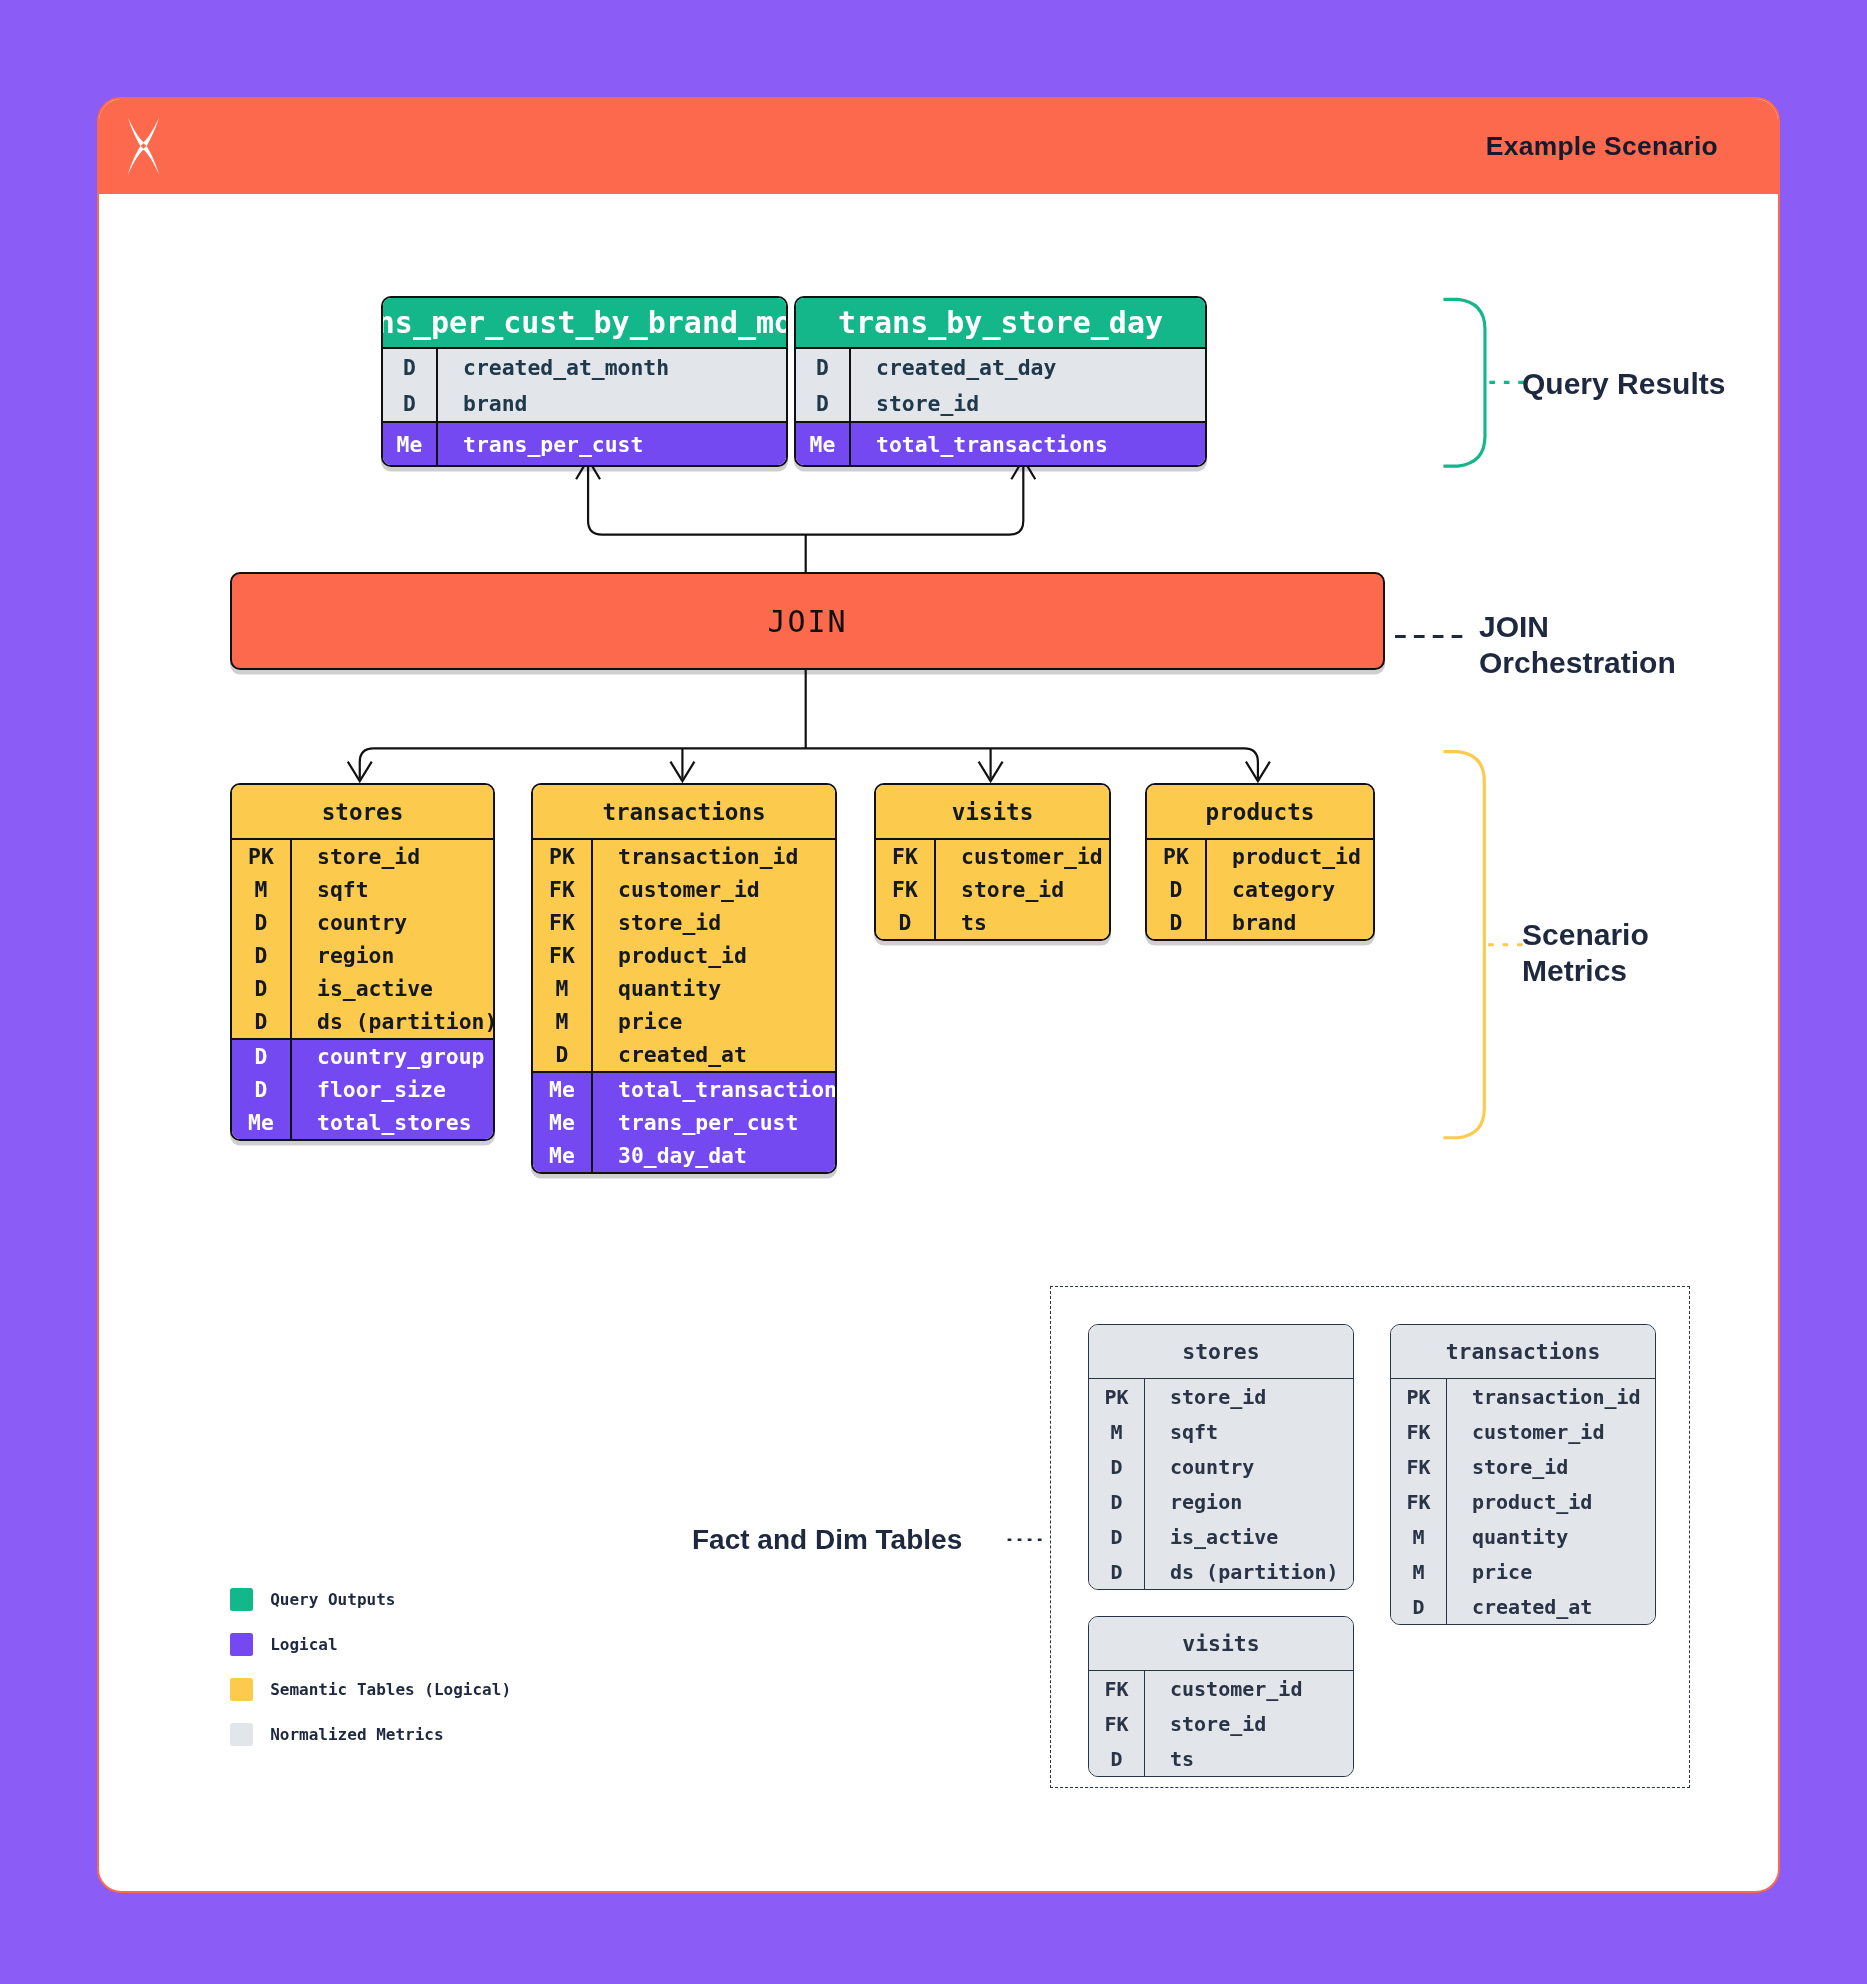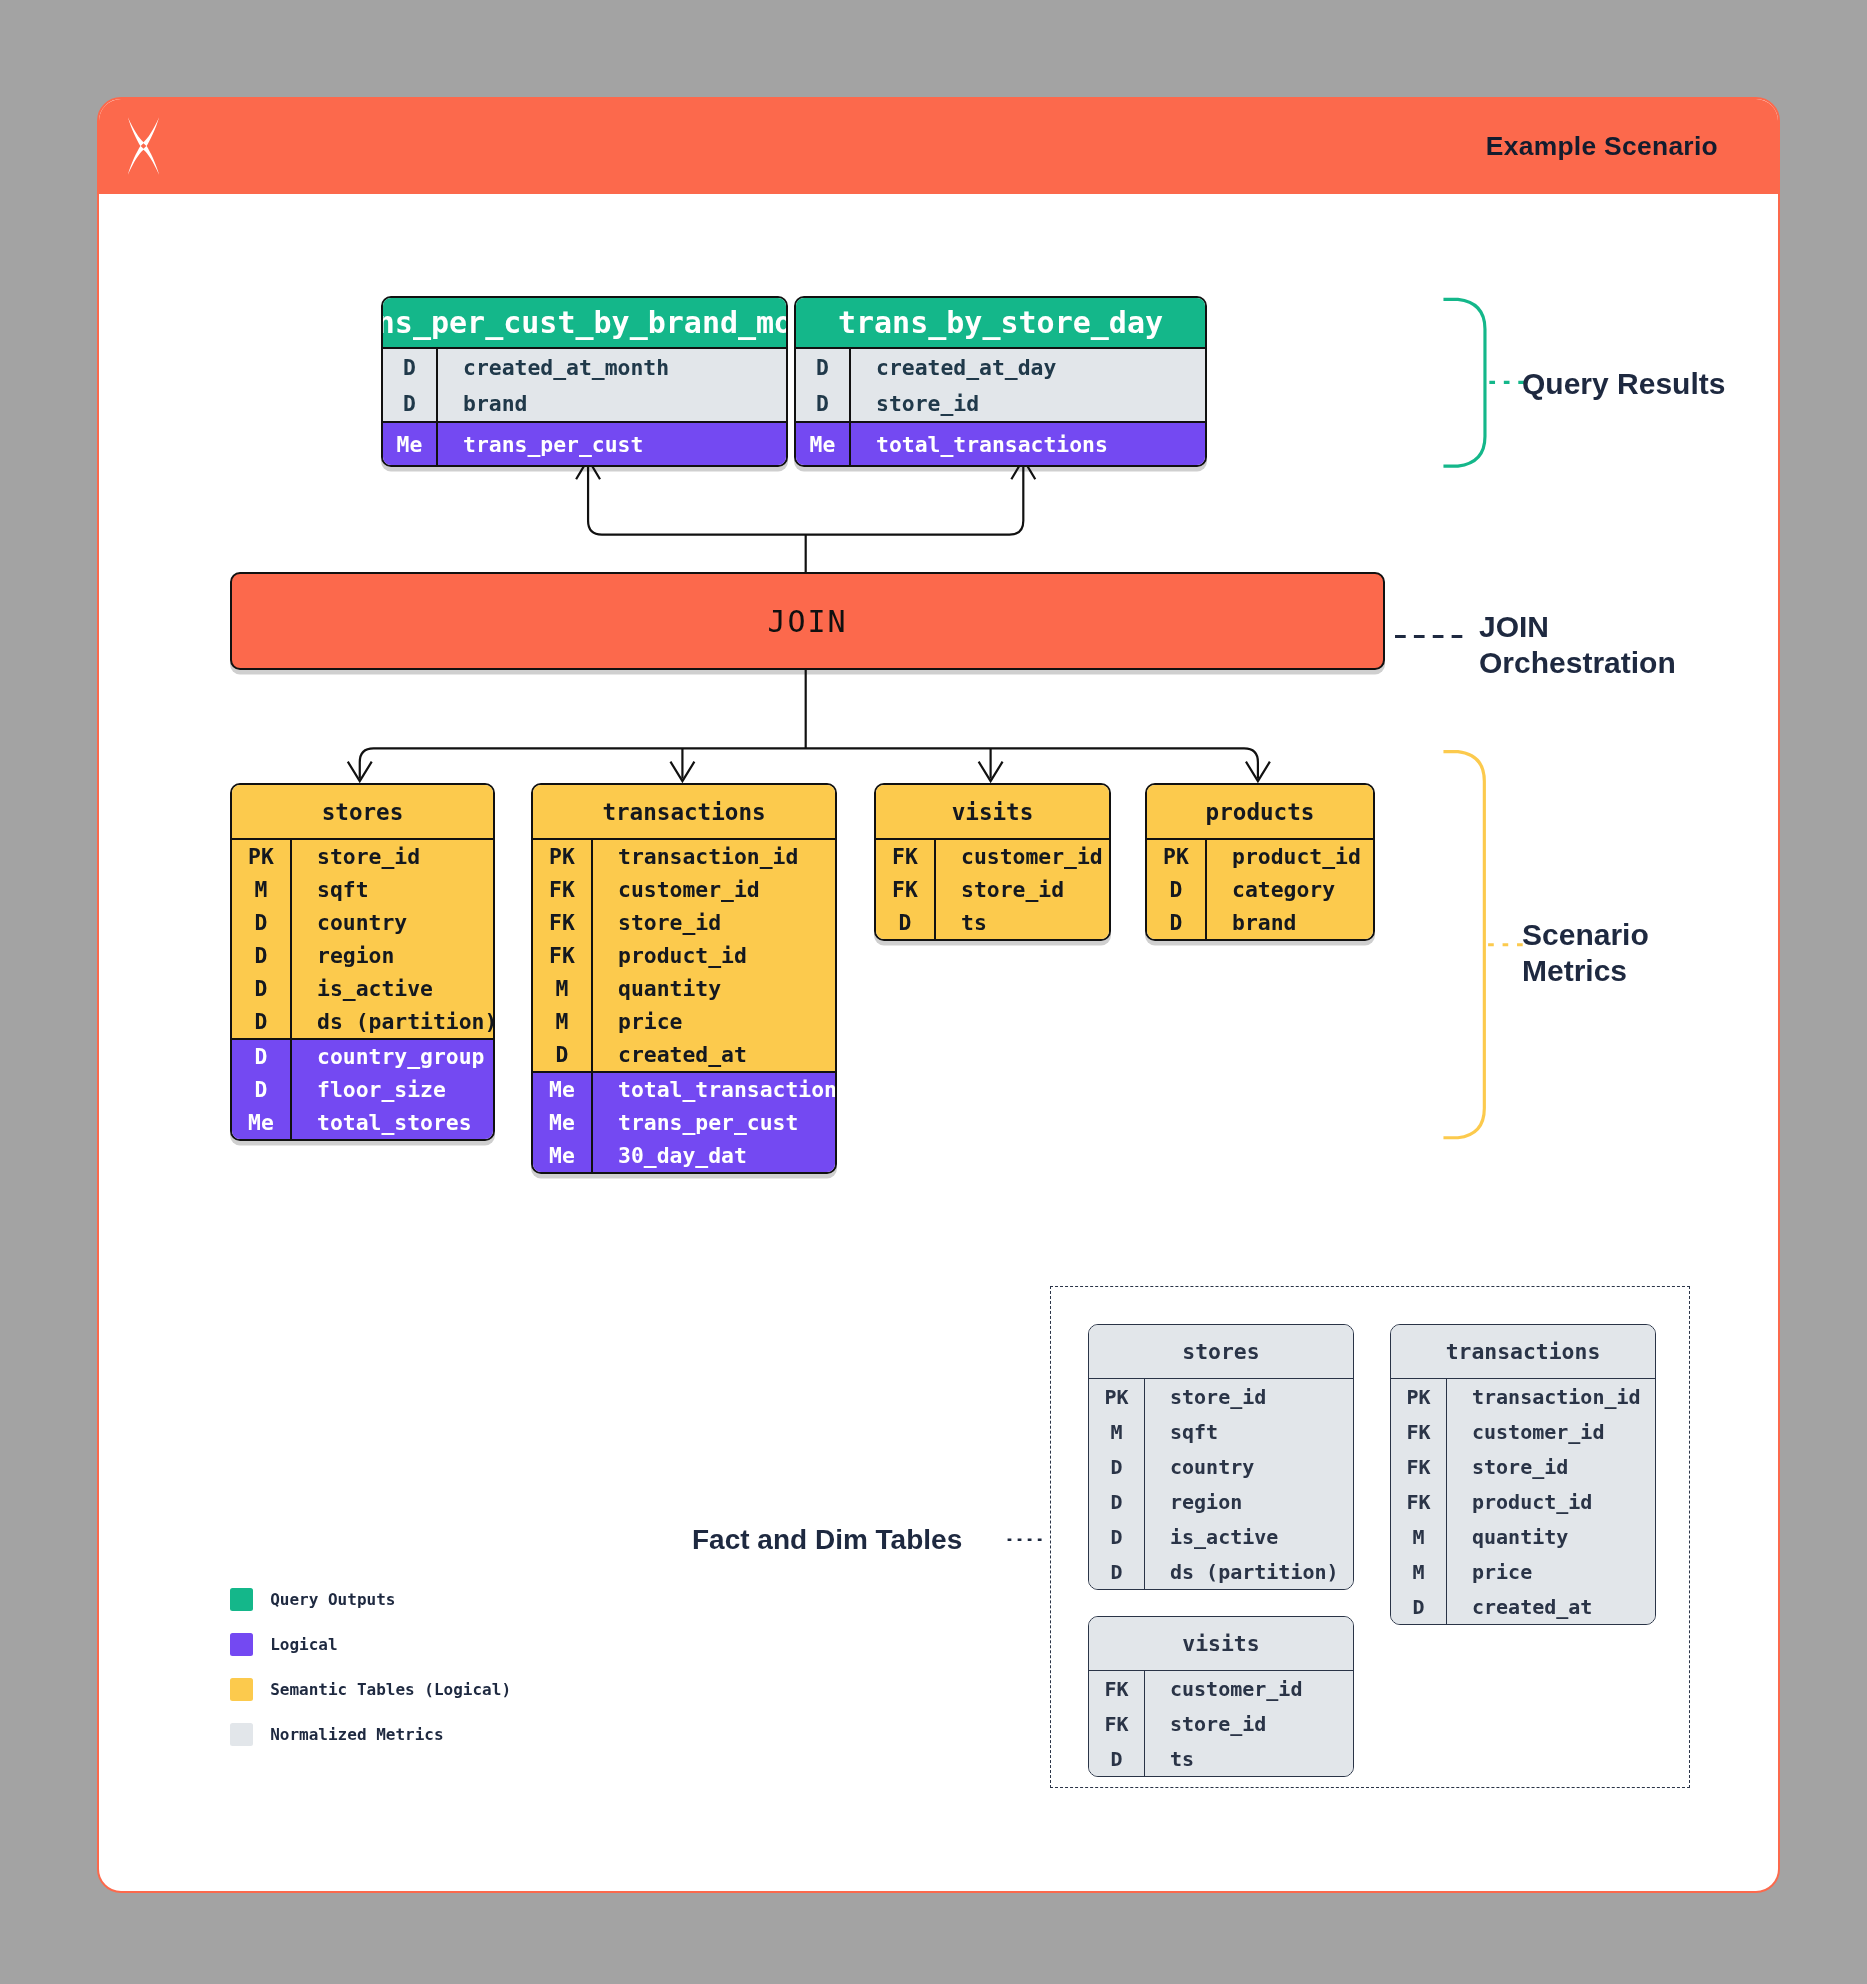--- a/index.html
+++ b/index.html
@@ -1,17 +1,17 @@
 <!DOCTYPE html>
 <html style="font-size:10px"><head>
 <meta charset="utf-8">
 <style>
   html,body{margin:0;padding:0;background:#ffffff;}
   body{width:1868px;height:1985px;font-family:"Liberation Sans",sans-serif;}
-  .stage{position:relative;width:1868px;height:1985px;background:#a3a3a3;overflow:hidden;}
+  .stage{position:relative;width:1868px;height:1985px;background:#8b5cf6;overflow:hidden;}
 
   
   .card{position:absolute;left:97px;top:97px;width:1679px;height:1792px;
         border:2.5px solid #fc694c;border-radius:24px;background:#ffffff;overflow:hidden;}
   .card-header{position:absolute;left:0;top:0;right:0;height:95px;background:#fc694c;}
   .brand-logo{position:absolute;left:25px;top:16.4px;width:39px;height:62px;}
   .card-title{position:absolute;right:60px;top:0;height:95px;display:flex;align-items:center;
         font-size:26.4px;font-weight:bold;color:#131c2e;letter-spacing:0.3px;}
 
   

